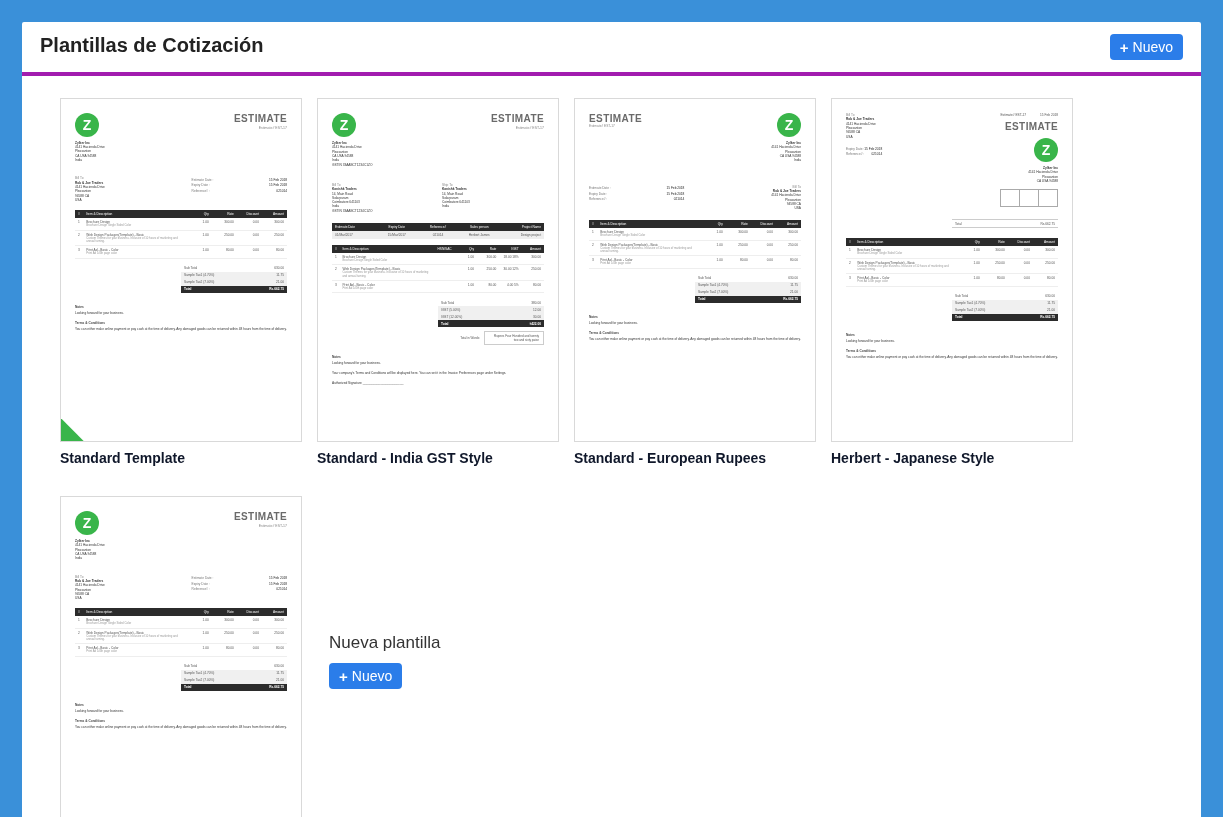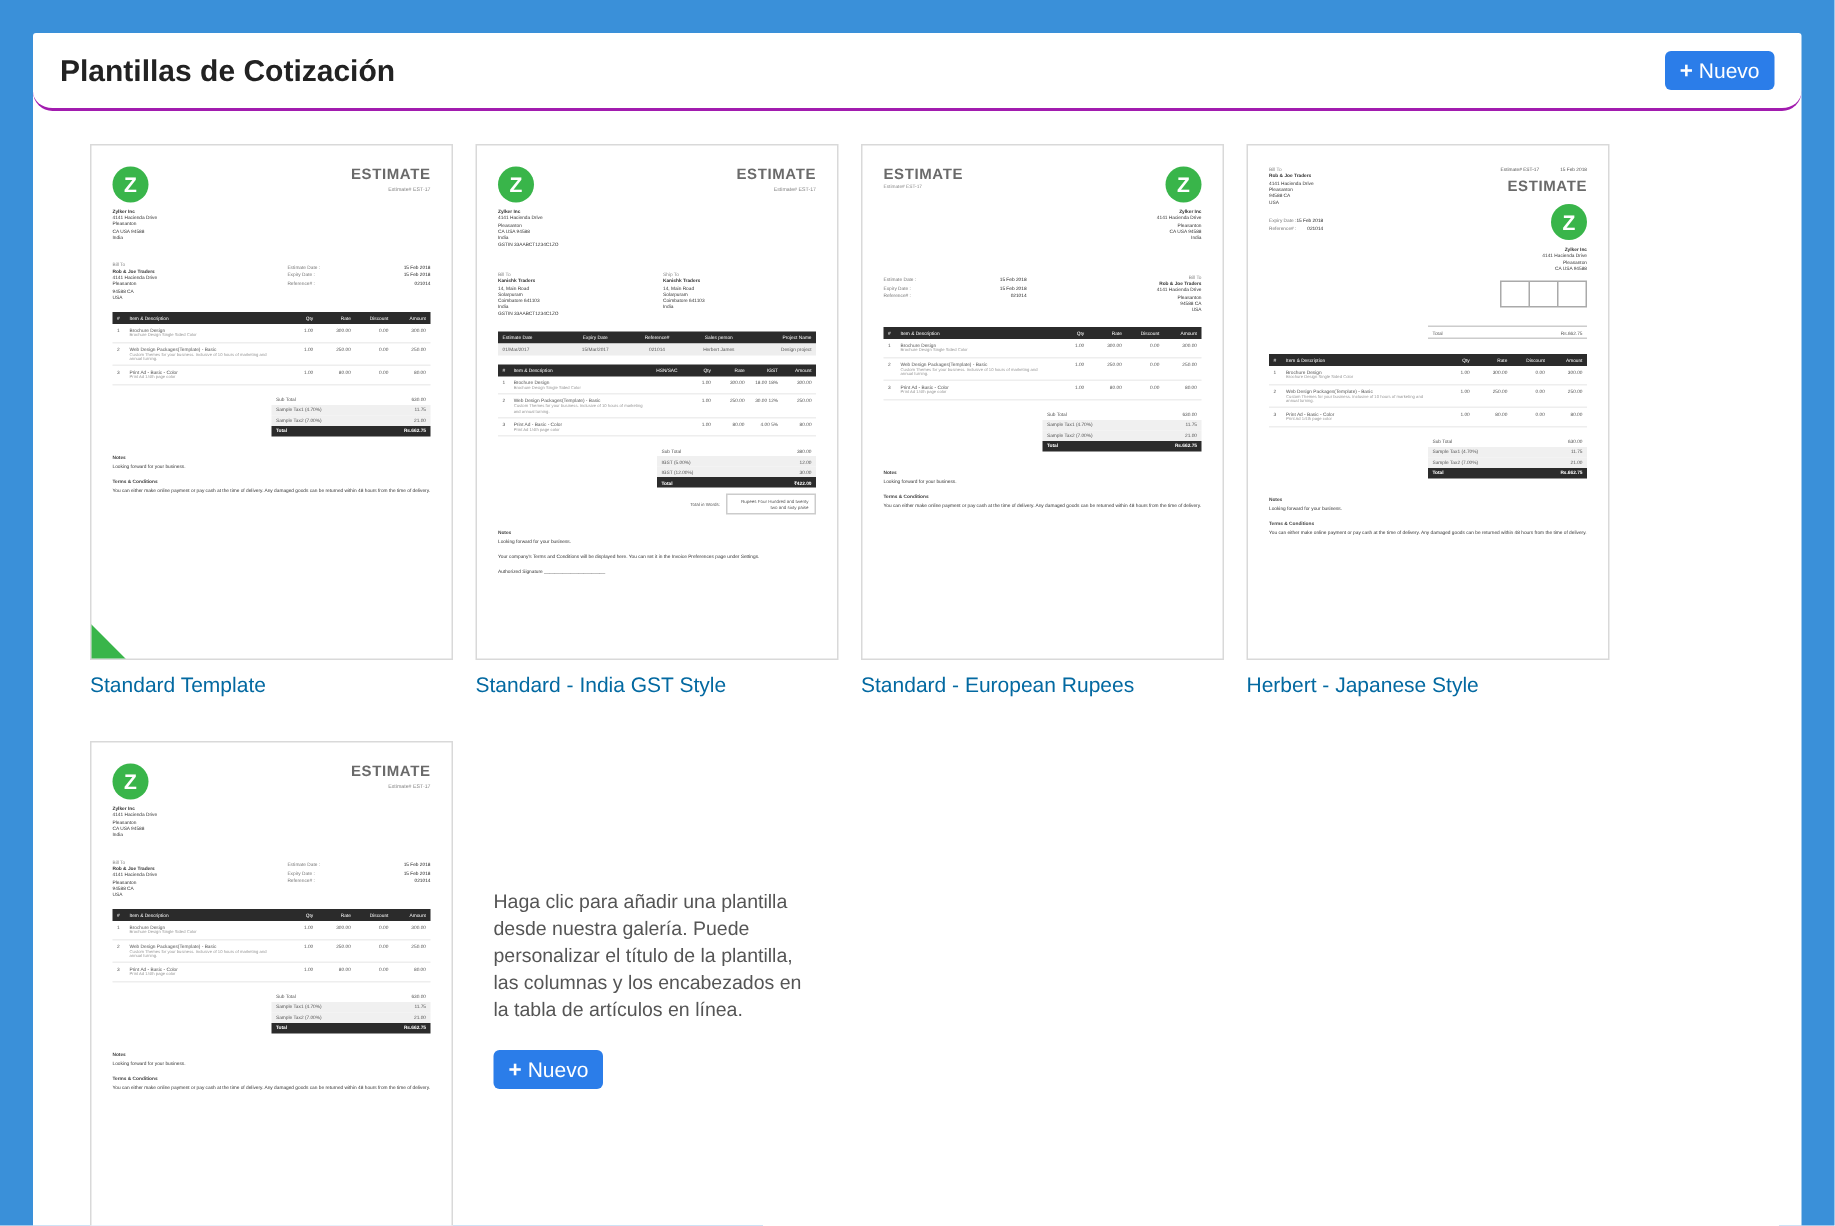--- a/index.html
+++ b/index.html
@@ -1,19 +1,19 @@
 <!DOCTYPE html>
 <html><head>
 <meta charset="utf-8">
 <style>
   * { box-sizing: border-box; margin: 0; padding: 0; }
   html, body { width: 100%; height: 100%; }
   body { background: #3a90d9; font-family: -apple-system, BlinkMacSystemFont, "Segoe UI", Arial, sans-serif; padding: 22px; }
   .panel { background: #fff; border-radius: 2px; width: 100%; min-height: 770px; }
-  .panel-header { display: flex; align-items: flex-end; justify-content: space-between; padding: 12px 18px; border-bottom: 2px solid #a21caf; border-radius: 13px; }
+  .panel-header { display: flex; align-items: flex-start; justify-content: space-between; padding: 12px 18px; border-bottom: 4px solid #a21caf; }
   .panel-title { font-size: 20px; font-weight: 600; color: #222; }
   .btn-primary { background: #2b7de9; color: #fff; border: none; border-radius: 4px; padding: 5px 10px; font-size: 14px; cursor: pointer; display: inline-flex; align-items: center; gap: 4px; }
   .btn-primary .plus { font-weight: bold; font-size: 15px; line-height: 1; }
   .grid { padding: 22px 38px; display: grid; grid-template-columns: repeat(4, 242px); gap: 30px 15px; }
   .card-wrap { display: flex; flex-direction: column; gap: 8px; cursor: pointer; }
   .thumb { width: 242px; height: 344px; border: 1px solid #d9d9d9; background: #fff; position: relative; overflow: hidden; }
   .thumb-pad { padding: 14px 14px 10px 14px; font-size: 4px; color: #555; display: flex; flex-direction: column; height: 100%; }
   .thumb .head-row { display: flex; justify-content: space-between; align-items: flex-start; margin-bottom: 6px; }
   .logo-circ { width: 24px; height: 24px; border-radius: 50%; background: #39b54a; color: #fff; display: flex; align-items: center; justify-content: center; font-size: 14px; font-weight: 700; }
   .est-label { font-size: 10px; font-weight: 700; color: #6a6a6a; letter-spacing: 0.4px; }
@@ -29,21 +29,21 @@
   .table-row .c1 { flex: 3.5; }
   .table-row .c1 .desc { color: #999; font-size: 2.8px; line-height: 1.2; }
   .table-row .cx { flex: 0.9; text-align: right; }
   .totals { width: 50%; margin-left: auto; margin-top: 6px; font-size: 3.2px; }
   .totals .trow { display: flex; justify-content: space-between; padding: 1.5px 3px; }
   .totals .trow.shade { background: #f0f0f0; }
   .totals .trow.final { background: #2b2b2b; color: #fff; font-weight: 700; }
   .bottom-block { margin-top: 12px; font-size: 3.2px; color: #444; }
   .bottom-block .hd { font-weight: 600; margin-bottom: 2px; }
   .corner-badge { position: absolute; left: -32px; bottom: -16px; width: 64px; height: 32px; background: #39b54a; transform: rotate(45deg); }
-  .card-label { font-size: 14px; color: #0369a1; font-weight: 400; }
+  .card-label { font-size: 14px; color: #0f172a; font-weight: 700; }
   
   .euro .head-row { flex-direction: row-reverse; }
   .euro .est-col { text-align: left; }
   .japan .triblocks { display: flex; margin-top: 6px; border: 1px solid #aaa; height: 18px; }
   .japan .triblocks > div { flex: 1; border-right: 1px solid #aaa; }
   .japan .triblocks > div:last-child { border-right: none; }
   .japan .totals-top { width: 50%; margin-left: auto; font-size: 3.2px; }
   .japan .totals-top .trow { display: flex; justify-content: space-between; padding: 1.5px 3px; }
 
   .new-card { display: flex; flex-direction: column; justify-content: center; }
@@ -657,21 +657,21 @@
           </div>
           <div class="bottom-block" style="margin-top:6px;">
             <div class="hd">Terms &amp; Conditions</div>
             <div class="microtext" style="line-height:1.3;">You can either make online payment or pay cash at the time of delivery. Any damaged goods can be returned within 48 hours from the time of delivery.</div>
           </div>
         </div>
       </div>
     </div>
 
     <div class="new-card" style="width:242px; padding:0 12px;">
-      <p>Haga clic para añadir una plantilla desde nuestra galería. Puede personalizar el título de la plantilla, las columnas y los encabezados en la tabla de artículos en línea.</p>
+      <h3>Nueva plantilla</h3>
       <div>
         <button class="btn-primary">
           <span class="plus">+</span>
           <span>Nuevo</span>
         </button>
       </div>
     </div>
 
   </div>
 </div>

